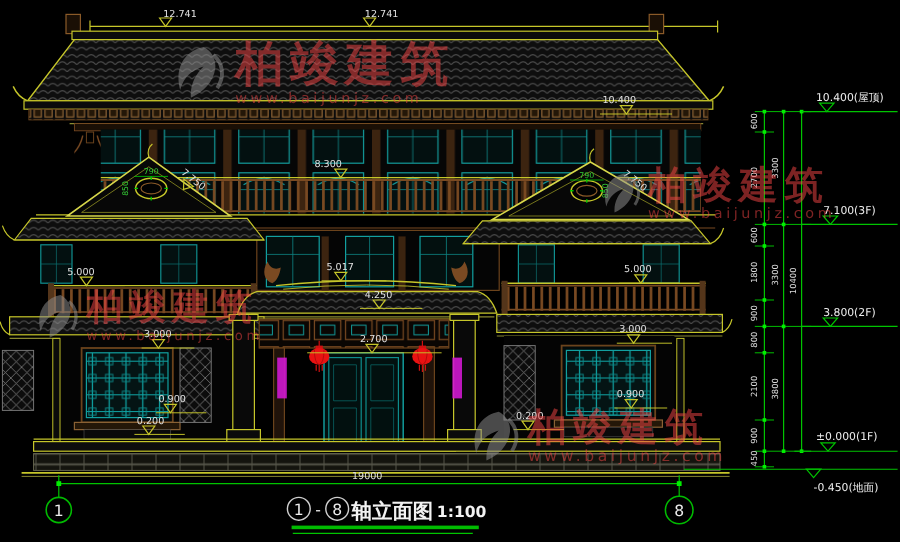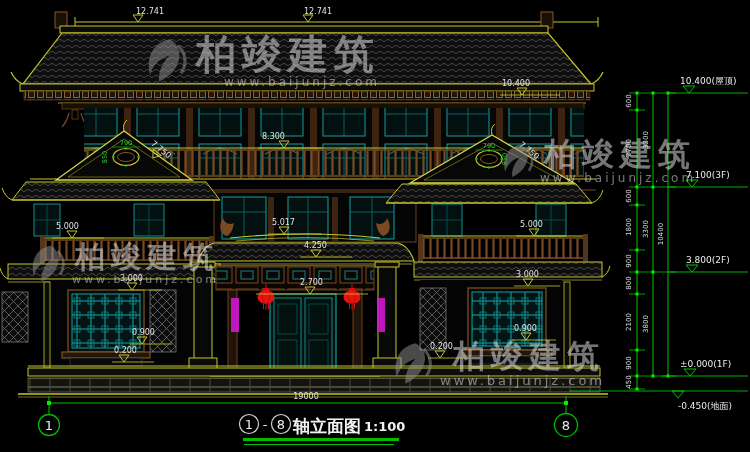--- a/index.html
+++ b/index.html
@@ -12,21 +12,21 @@
   .lvl{fill:#ececec;font-size:9px;}
   .seg{fill:#dcdcdc;font-size:7px;text-anchor:middle;}
   .ttl{fill:#f2f2f2;font-size:17px;font-weight:bold;}
   .scl{fill:#f2f2f2;font-size:13px;font-weight:bold;}
   .bub{fill:#ececec;font-size:13px;text-anchor:middle;}
   .yl{stroke:#c6c62a;fill:none;}
   .yl2{stroke:#8a8a30;fill:none;}
   .gr{stroke:#00c400;fill:none;}
   .br{stroke:#7a4a22;fill:none;}
   .tri{fill:none;stroke-width:1;}
-  .wm{position:absolute;color:#e5e5e5;opacity:.52;white-space:nowrap;pointer-events:none;z-index:5;text-align:right;}
+  .wm{position:absolute;color:#ef4444;opacity:.52;white-space:nowrap;pointer-events:none;z-index:5;}
   .wm .row{display:flex;align-items:center;}
   .wm .brand{font-weight:bold;letter-spacing:6px;line-height:1;}
   .wm .url{font-weight:normal;letter-spacing:3px;line-height:1.4;}
 </style>
 </head>
 <body>
 
 <div id="stage">
 <svg width="750" height="452" viewBox="0 0 750 452">
   <defs>

